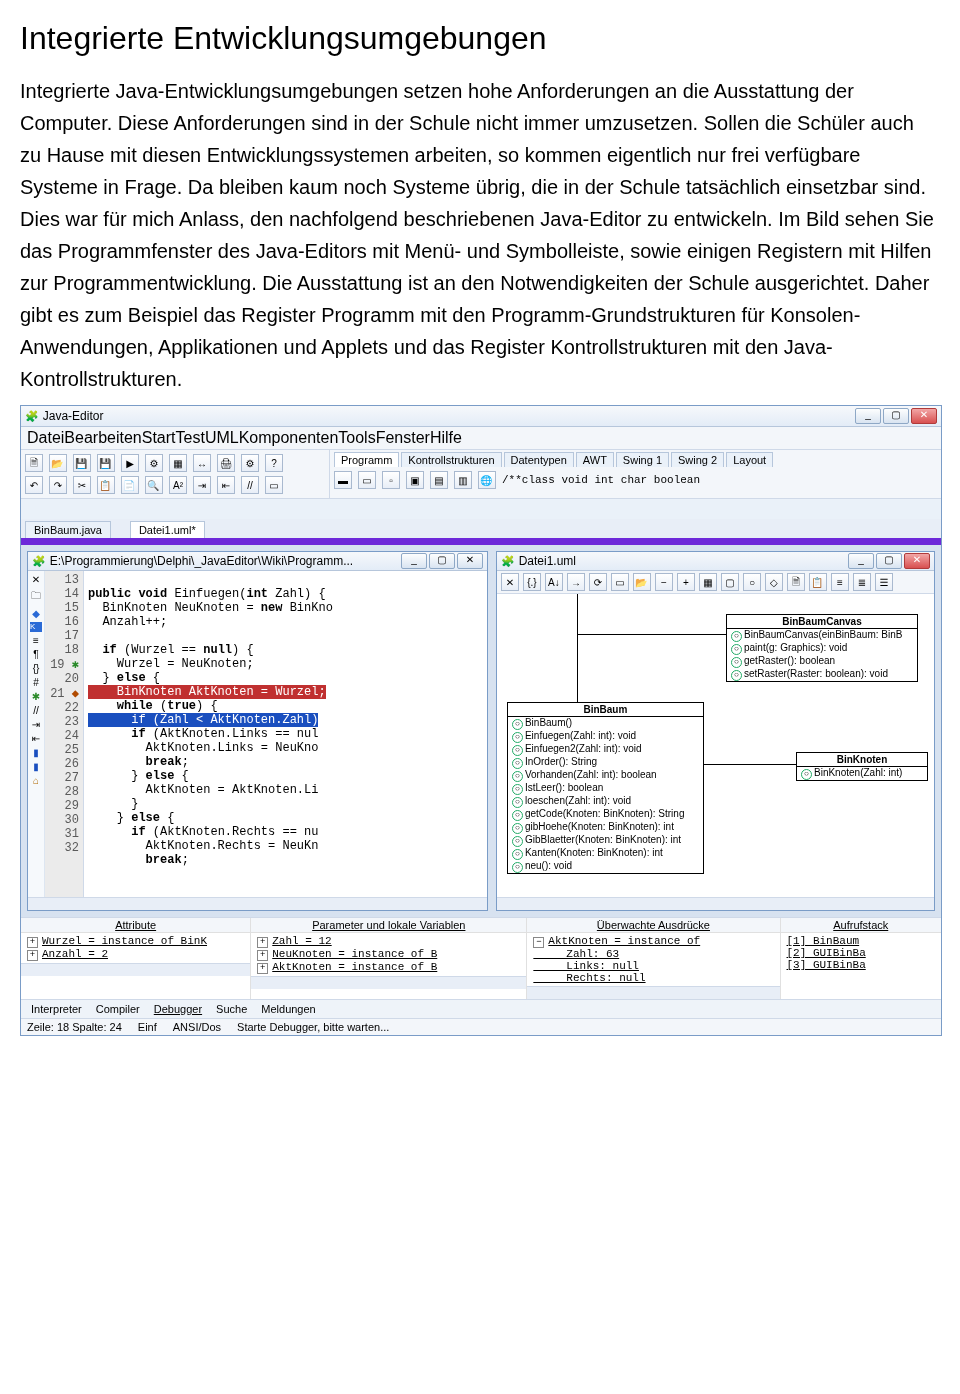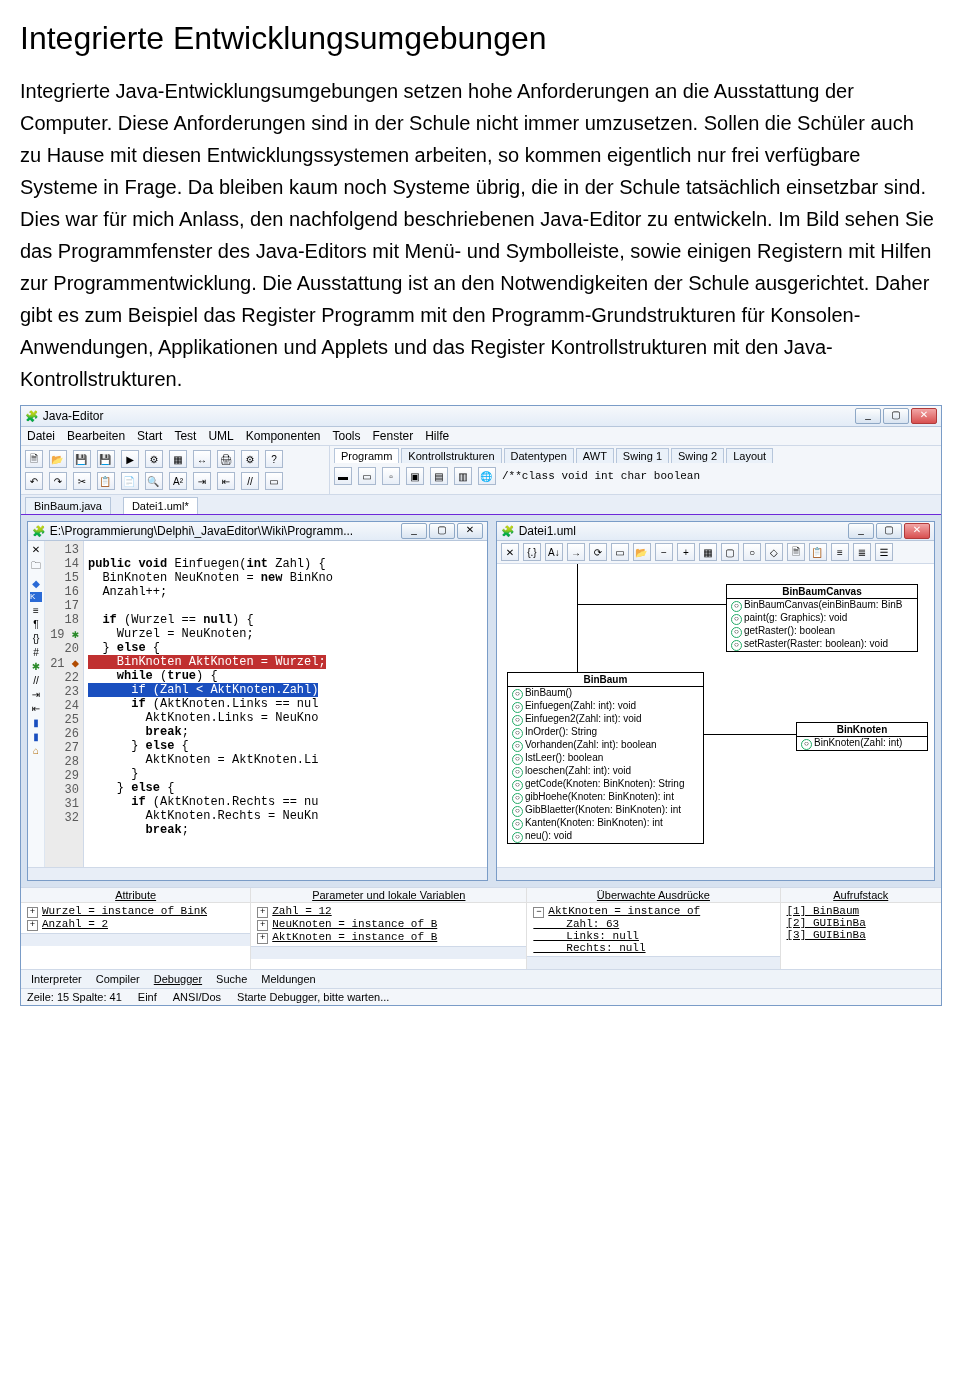--- a/index.html
+++ b/index.html
@@ -40,25 +40,24 @@
   .winbtn {
     width: 24px; height: 14px;
     border: 1px solid #8ea8c6;
     background: linear-gradient(#fdfefe,#d9e4f1);
     font-size: 10px; line-height: 12px; text-align: center;
     border-radius: 2px;
   }
   .winbtn.close { background: linear-gradient(#f2a6a6,#d85050); color:#fff; border-color:#b03a3a;}
   .menubar {
     display: flex;
-    gap: 12px;
     padding: 2px 6px;
     background: #f3f6fa;
     border-bottom: 1px solid #cfd9e8;
-    font-size: 12px;
+    font-size: 16px;
   }
   .toolbars {
     display: flex;
     border-bottom: 1px solid #cfd9e8;
     background: #f3f6fa;
   }
   .tb-left {
     border-right: 1px solid #cfd9e8;
     width: 300px;
     padding: 2px 4px;
@@ -75,25 +74,26 @@
   .tabs-row { display: flex; gap: 2px; font-size: 11px; padding-bottom: 2px; align-items: flex-end; }
   .mini-tab {
     padding: 1px 6px;
     border: 1px solid #b6c6db;
     background: #eaf1f9;
     border-bottom: none;
   }
   .mini-tab.active { background:#fff; }
   .file-tabs {
     display: flex;
-    gap: 12px;
+    gap: 19px;
     background: #e8eef7;
-    border-bottom: 1px solid #6d28d9;
+    border-bottom: 7px solid #6d28d9;
     padding: 2px 4px 0 4px;
     font-size: 11px;
+    margin-top: 20px;
   }
   .file-tab {
     padding: 2px 8px;
     border: 1px solid #b6c6db;
     background: #eaf1f9;
     border-bottom: none;
   }
   .file-tab.active { background: #fff; }
   .mdi {
     display: flex;
@@ -481,19 +481,19 @@
 
   <div class="bottom-tabs">
     <span class="bottom-tab">Interpreter</span>
     <span class="bottom-tab">Compiler</span>
     <span class="bottom-tab active">Debugger</span>
     <span class="bottom-tab">Suche</span>
     <span class="bottom-tab">Meldungen</span>
   </div>
 
   <div class="statusbar">
-    <span>Zeile: 15 Spalte: 41</span>
+    <span>Zeile: 18 Spalte: 24</span>
     <span>Einf</span>
     <span>ANSI/Dos</span>
     <span>Starte Debugger, bitte warten...</span>
   </div>
 
 </div>
 
 </body></html>

